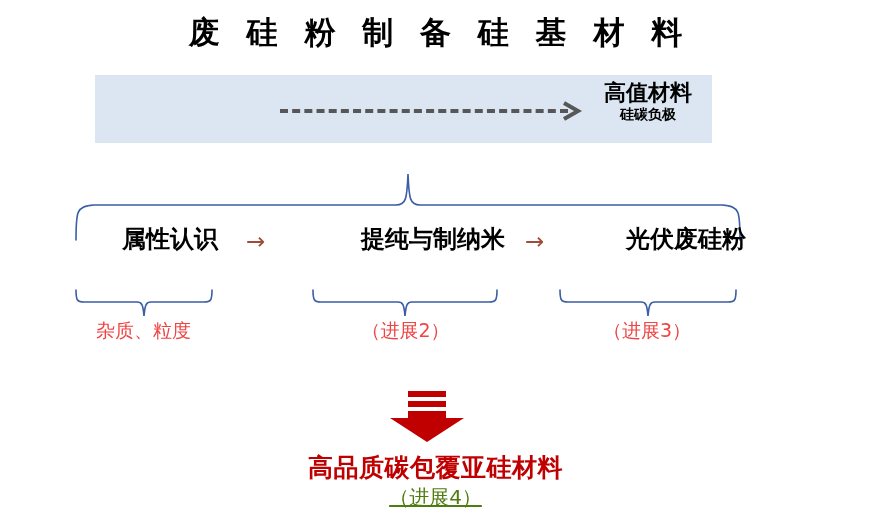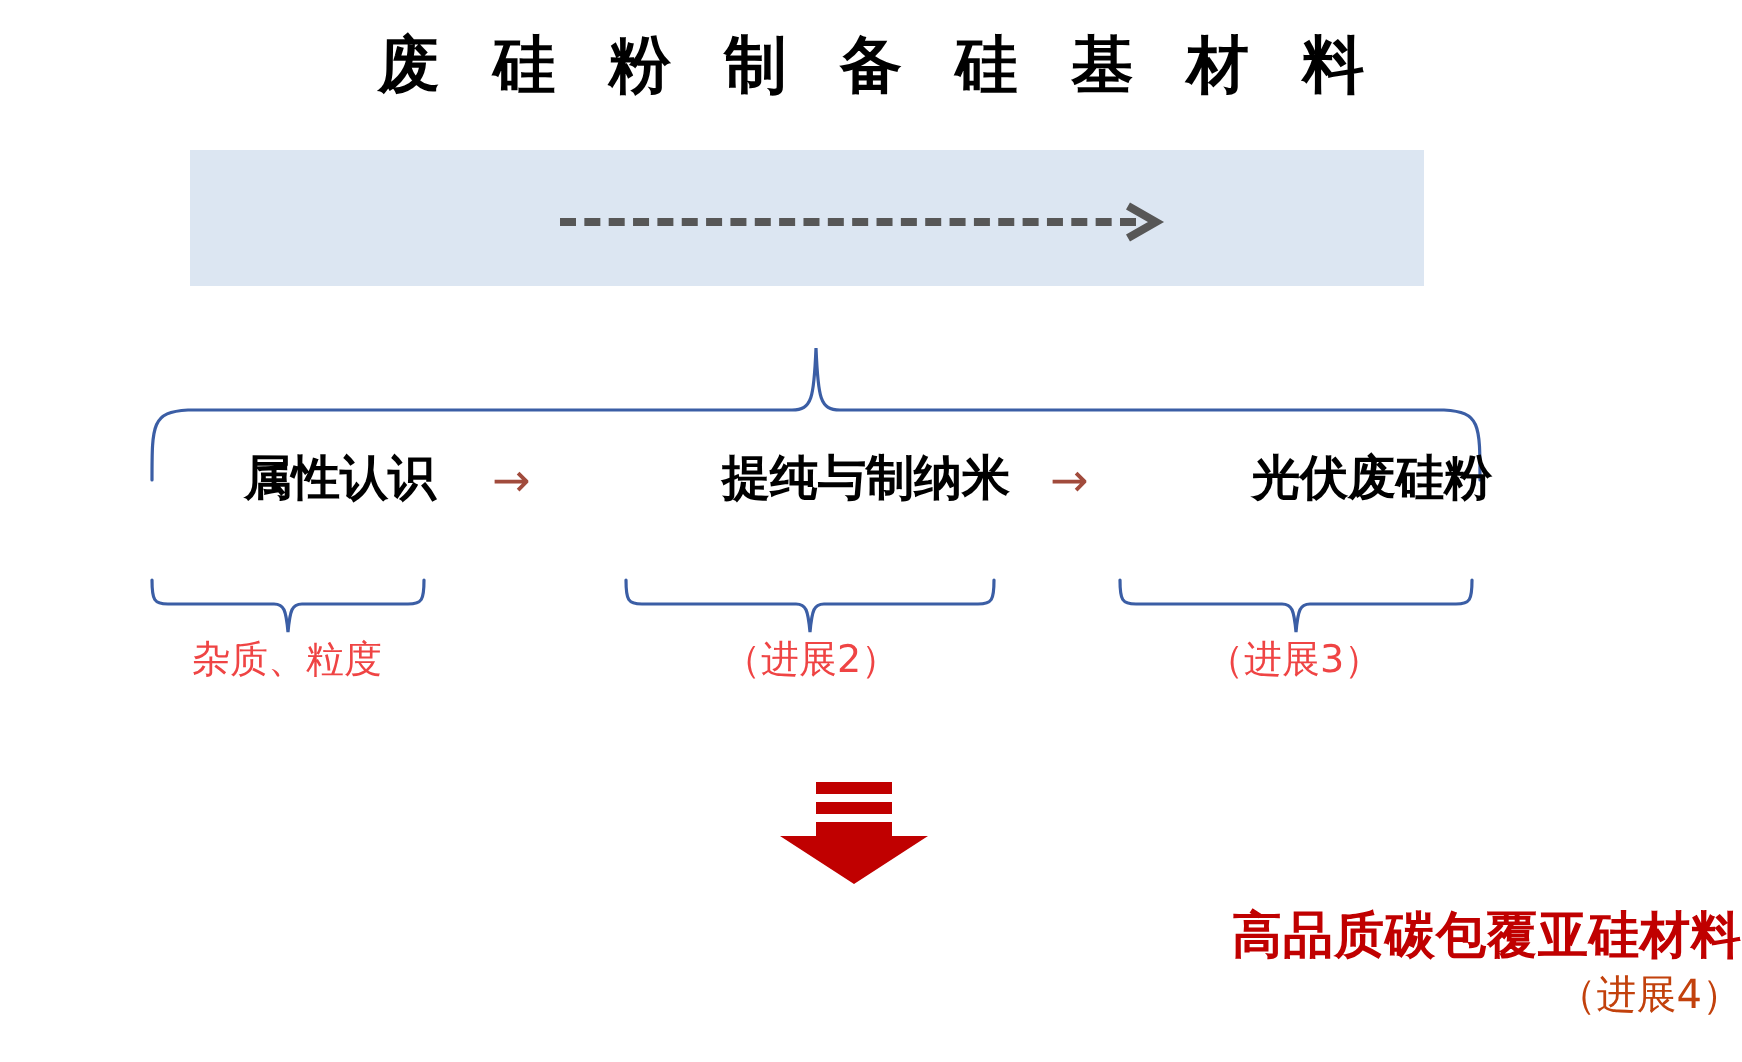--- a/index.html
+++ b/index.html
@@ -73,48 +73,53 @@
   }
   .g1{left:66px;top:318px;width:155px;}
   .g2{left:308px;top:318px;width:195px;}
   .g3{left:552px;top:318px;width:190px;}
 
   
   .red-arrow{position:absolute;left:389px;top:391px;}
 
   
   .result{
-    position:absolute;left:0;top:452px;width:871px;text-align:right;
+    position:absolute;left:0;top:452px;width:871px;text-align:center;
   }
   .result-main{
     font-size:25px;font-weight:bold;color:#c00000;line-height:32px;
     letter-spacing:0.5px;white-space:nowrap;
   }
   .result-sub{
-    font-size:20px;font-weight:normal;color:#c2410c;line-height:27px;
+    font-size:20px;font-weight:normal;color:#4d7c0f;line-height:27px;
     white-space:nowrap;
+    text-decoration:underline;
   }
 </style>
 </head>
 <body>
 
 <div class="stage">
 
   <div class="title">废 硅 粉 制 备 硅 基 材 料</div>
 
   <div class="banner"></div>
 
 
   <div class="dash-wrap">
     <div class="dash-line"></div>
     <svg class="dash-head" width="24" height="22" viewBox="0 0 24 22">
       <path d="M2 3 L16 11 L2 19" fill="none" stroke="#575757" stroke-width="4" stroke-linecap="butt" stroke-linejoin="miter"></path>
     </svg>
   </div>
 
+  <div class="banner-right">
+    <div class="bn-main">高值材料</div>
+    <div class="bn-sub">硅碳负极</div>
+  </div>
 
   <svg class="big-brace" width="700" height="70" viewBox="0 0 700 70">
     <path d="M16 68 C16 40 16 34 34 33 L336 33 C346 33 347 27 348 2
              C349 27 350 33 360 33 L662 33 C680 34 680 40 680 68" fill="none" stroke="#3B5EA5" stroke-width="1.6" stroke-linecap="round"></path>
   </svg>
 
   <div class="stage-row">
     <div class="stage-label s1">属性认识</div>
     <div class="stage-arrow a1">→</div>
     <div class="stage-label s2">提纯与制纳米</div>

